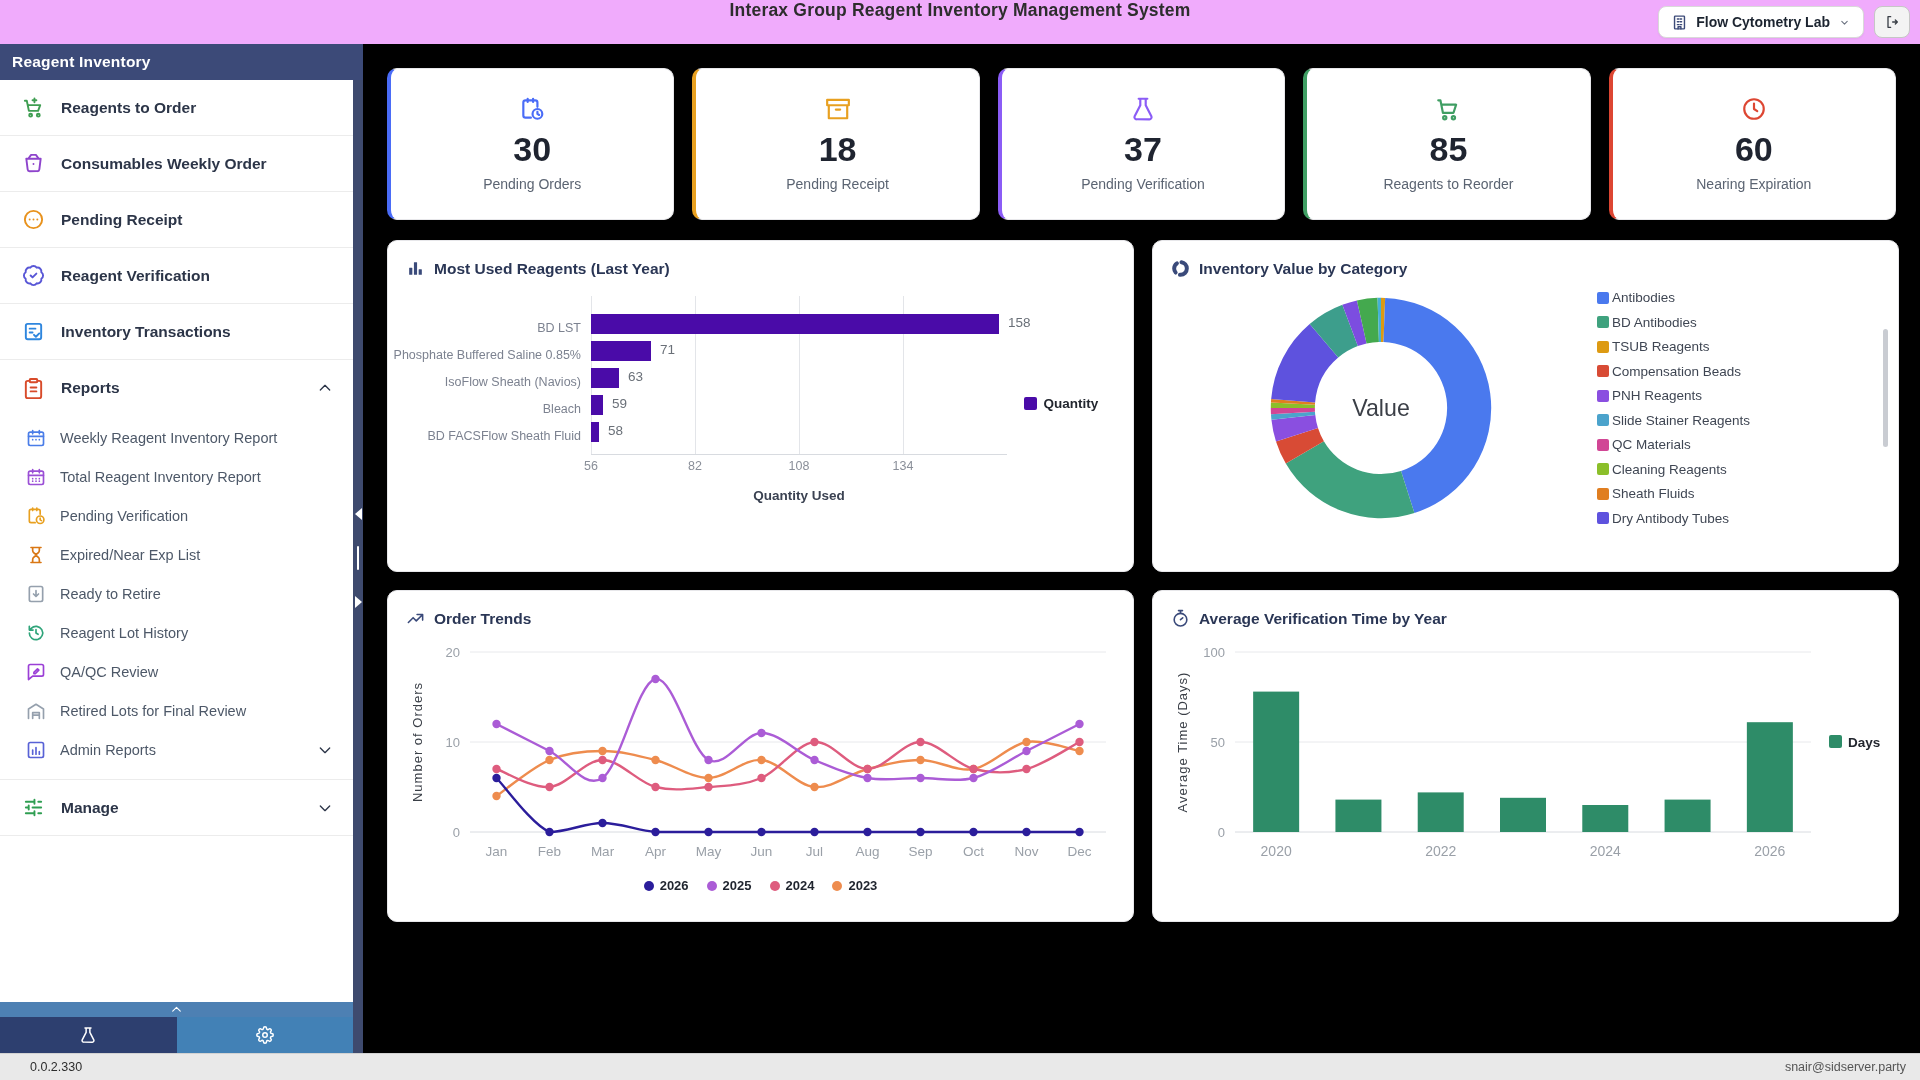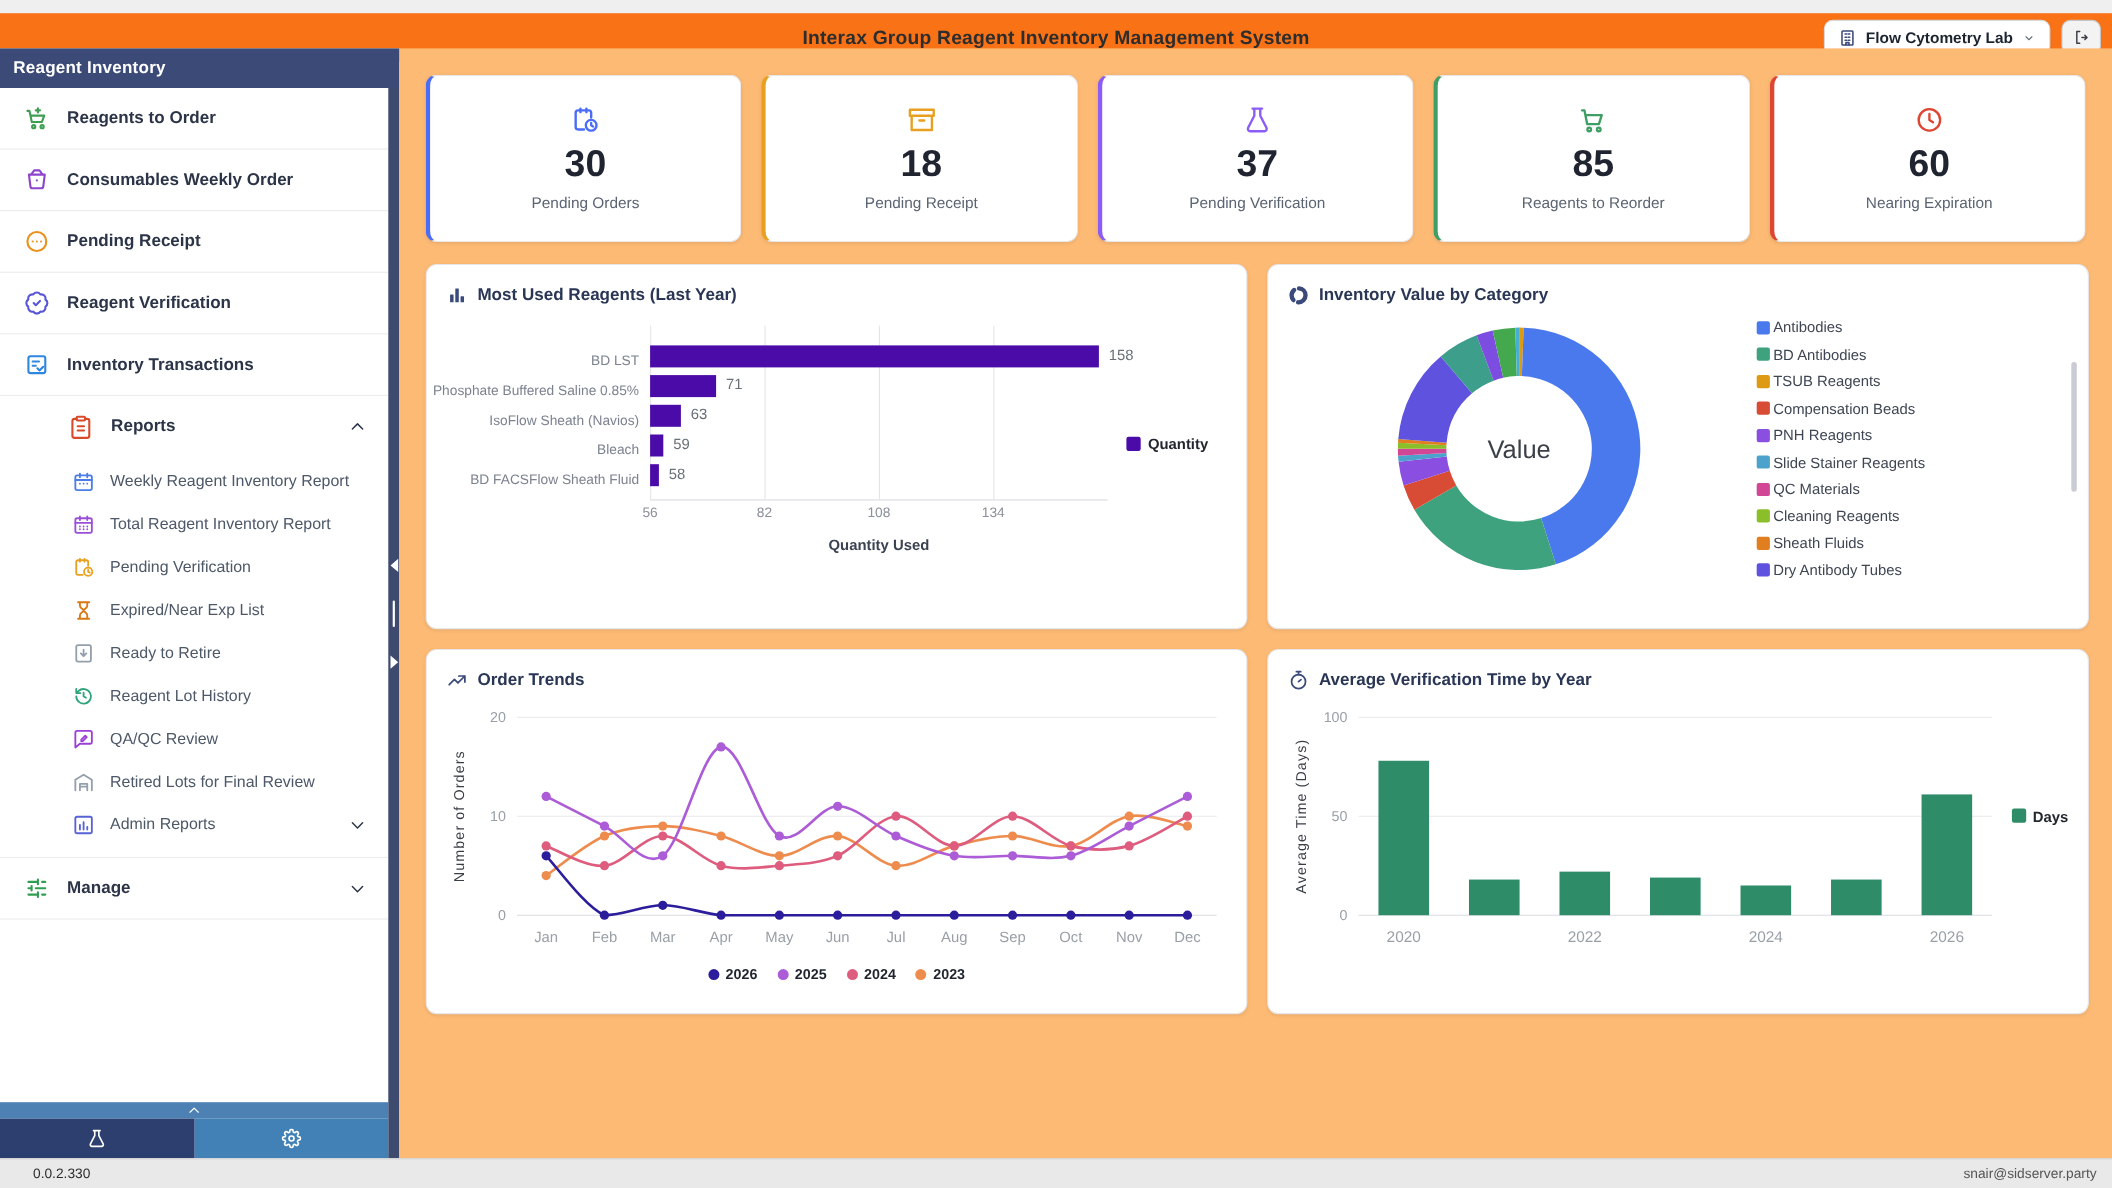--- a/index.html
+++ b/index.html
@@ -1,58 +1,58 @@
 <!DOCTYPE html>
 <html><head>
 <meta charset="utf-8">
 <style>
   * { margin:0; padding:0; box-sizing:border-box; }
   html,body { width:1920px; height:1080px; overflow:hidden; font-family:"Liberation Sans", sans-serif; background:#efefef; }
 
   
-  .app-header { position:absolute; top:0; left:0; width:1920px; height:44px; background:#f97316; display:flex; align-items:center; justify-content:center;margin-top:12px; }
+  .app-header { position:absolute; top:0; left:0; width:1920px; height:44px; background:#f0abfc; display:flex; align-items:flex-start; justify-content:center; }
   .app-title { font-size:17.5px; font-weight:700; color:#2d2d2d; letter-spacing:.2px; }
   .header-right { position:absolute; right:10px; top:6px; display:flex; gap:10px; align-items:center;border-radius:11px; }
   .lab-btn { display:flex; align-items:center; gap:8px; background:#ffffff; border:1px solid #d9d9d9; border-radius:8px; height:32px; padding:0 12px; box-shadow:0 1px 2px rgba(0,0,0,.05); cursor:pointer; }
   .lab-btn .lbl { font-size:14px; font-weight:700; color:#1c2430; }
   .logout-btn { width:36px; height:32px; border:1px solid #c6c6c6; border-radius:8px; background:#f3f3f3; display:flex; align-items:center; justify-content:center; cursor:pointer; }
 
   
   .sidebar { position:absolute; top:44px; left:0; width:363px; bottom:27px; display:flex; flex-direction:column; background:#ffffff; }
   .sidebar-header { height:36px; background:#3c4a78; color:#fff; font-size:15.5px; font-weight:700; display:flex; align-items:center; padding-left:12px; letter-spacing:.2px; }
   .sidebar-body { flex:1; overflow:hidden; position:relative; padding-right:10px; }
   .side-strip { position:absolute; top:36px; right:0; width:10px; bottom:0; background:#3e4a6e; }
   .strip-handle { position:absolute; left:0; width:10px; top:44%; display:flex; flex-direction:column; align-items:center; gap:26px; }
   .tri-left { width:0; height:0; border-top:6px solid transparent; border-bottom:6px solid transparent; border-right:7px solid #fff; cursor:pointer; }
   .tri-right { width:0; height:0; border-top:6px solid transparent; border-bottom:6px solid transparent; border-left:7px solid #fff; cursor:pointer; }
   .vbar { width:2.5px; height:24px; background:#fff; border-radius:2px; cursor:pointer; }
 
   .side-item { display:flex; align-items:center; gap:16px; height:56px; padding:0 20px 0 22px; cursor:pointer; border-bottom:1px solid #ececec; }
   .side-item .txt { font-size:15.5px; font-weight:600; color:#2c3548; flex:1; }
-  .side-group { border-bottom:1px solid #ececec;padding-left:40px; }
+  .side-group { border-bottom:1px solid #ececec; }
   .side-group > .side-item { border-bottom:none; }
   .side-children { padding:2px 0 10px 0; }
   .side-subitem { display:flex; align-items:center; gap:14px; height:39px; padding:0 20px 0 26px; cursor:pointer; }
   .side-subitem .txt { font-size:14.5px; font-weight:400; color:#4d5868; flex:1; }
   .chev { color:#2c3548; display:flex; align-items:center; }
   .icon-box { display:flex; align-items:center; justify-content:center; }
 
   .sidebar-collapse { height:15px; background:#4d80b3; display:flex; align-items:center; justify-content:center; cursor:pointer; margin-right:10px; }
   .sidebar-tabs { height:36px; display:flex; margin-right:10px; }
   .side-tab { flex:1; display:flex; align-items:center; justify-content:center; cursor:pointer; color:#fff; }
   .side-tab.t0 { background:#2d3f6f; }
   .side-tab.t1 { background:#4281b6; }
 
   
   .statusbar { position:absolute; left:0; bottom:0; width:1920px; height:27px; background:#e9e9e9; border-top:1px solid #d2d2d2; display:flex; align-items:center; justify-content:space-between; padding:0 14px 0 30px; }
   .statusbar .ver { font-size:12.5px; color:#2d2d2d; }
   .statusbar .usr { font-size:12.5px; color:#555; }
 
   
-  .main { position:absolute; left:363px; top:44px; right:0; bottom:27px; background:#fdba74; overflow:hidden; }
+  .main { position:absolute; left:363px; top:44px; right:0; bottom:27px; background:#000000; overflow:hidden; }
   .cards-row { display:flex; gap:18px; margin:24px 24px 0 24px; }
   .stat-card { flex:1; height:152px; background:#fff; border-radius:10px; border:1px solid #e7e7ea; border-left:4px solid #888; box-shadow:0 1px 3px rgba(0,0,0,.07); display:flex; flex-direction:column; align-items:center; justify-content:center; gap:10px; }
   .stat-card .num { font-size:34px; font-weight:800; color:#1f2430; line-height:1; }
   .stat-card .lab { font-size:14px; color:#5b6472; }
 
   .charts-grid { display:grid; grid-template-columns:1fr 1fr; gap:18px; margin:20px 24px 0 24px; }
   .chart-card { background:#fff; border-radius:10px; border:1px solid #e7e7ea; box-shadow:0 1px 3px rgba(0,0,0,.07); height:332px; padding:18px 18px 12px 18px; position:relative; }
   .chart-title { display:flex; align-items:center; gap:9px; color:#3a4a7a; }
   .chart-title .t { font-size:15.5px; font-weight:700; color:#2a3655; }
 

